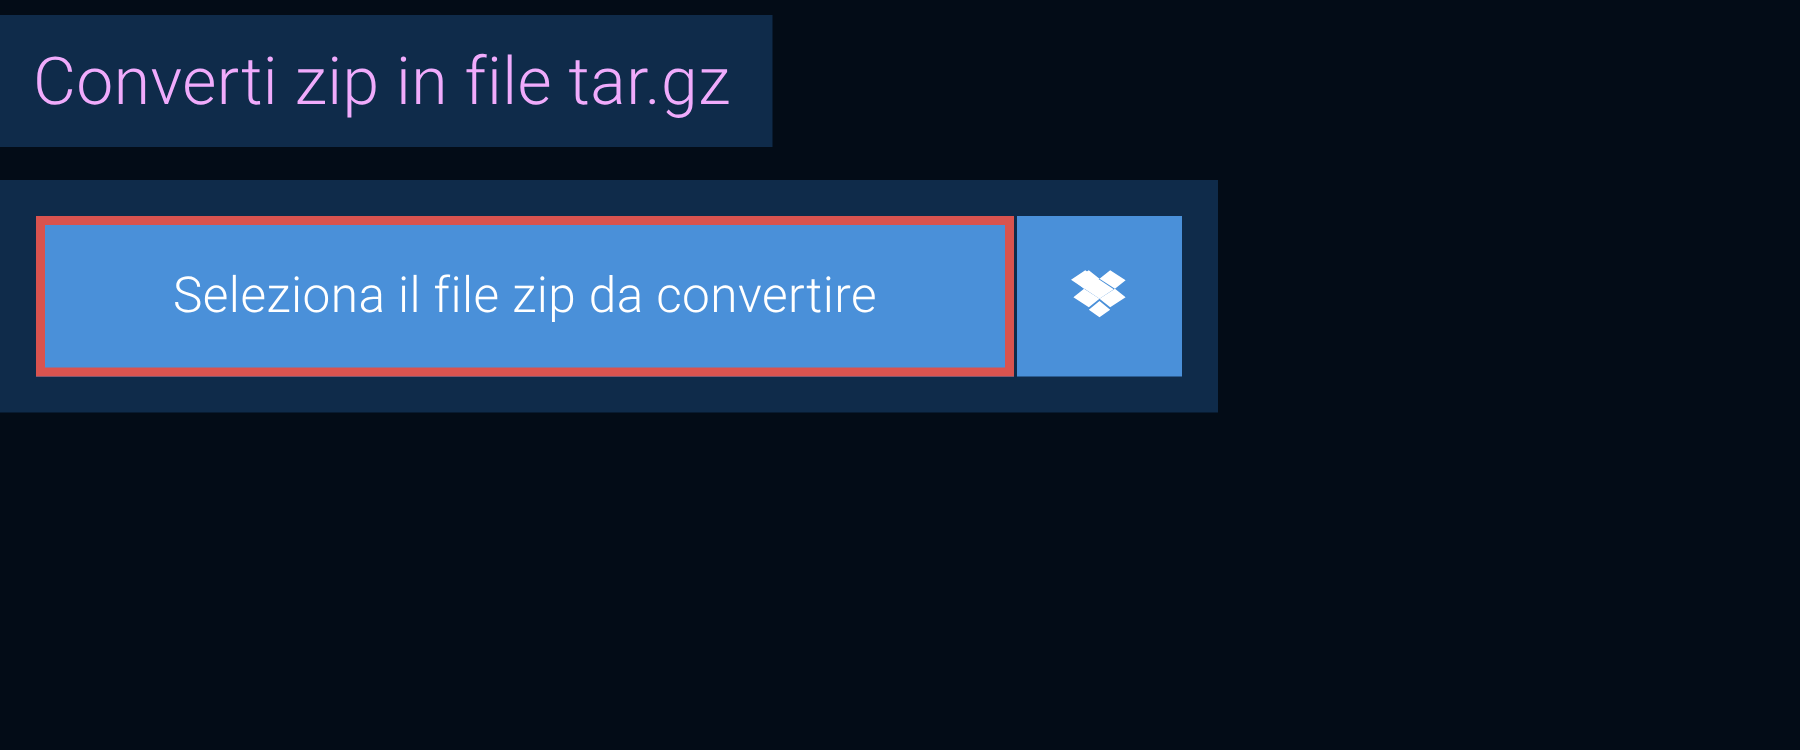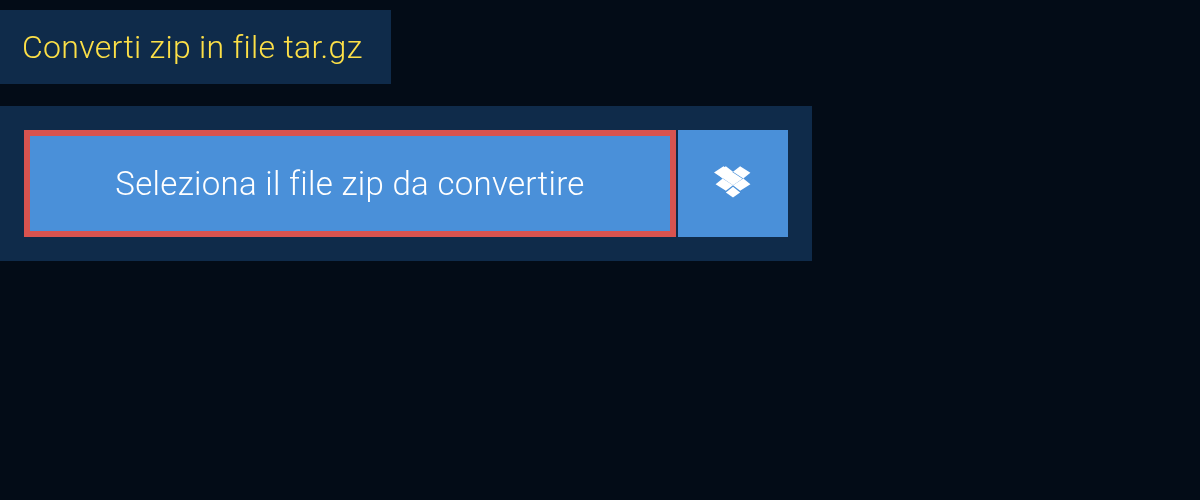--- a/index.html
+++ b/index.html
@@ -17,22 +17,22 @@
     }
     
     .header-tab {
       background-color: #0f2b4a;
       display: inline-block;
       padding: 18px 28px 18px 22px;
       margin-top: 10px;
     }
     
     .header-tab-text {
-      color: #fde047;
-      font-size: 32px;
+      color: #f0abfc;
+      font-size: 44px;
       font-weight: 300;
       letter-spacing: 0.3px;
     }
     
     .main-panel {
       background-color: #0f2b4a;
       margin-top: 22px;
       padding: 24px 24px;
       display: flex;
       align-items: stretch;

